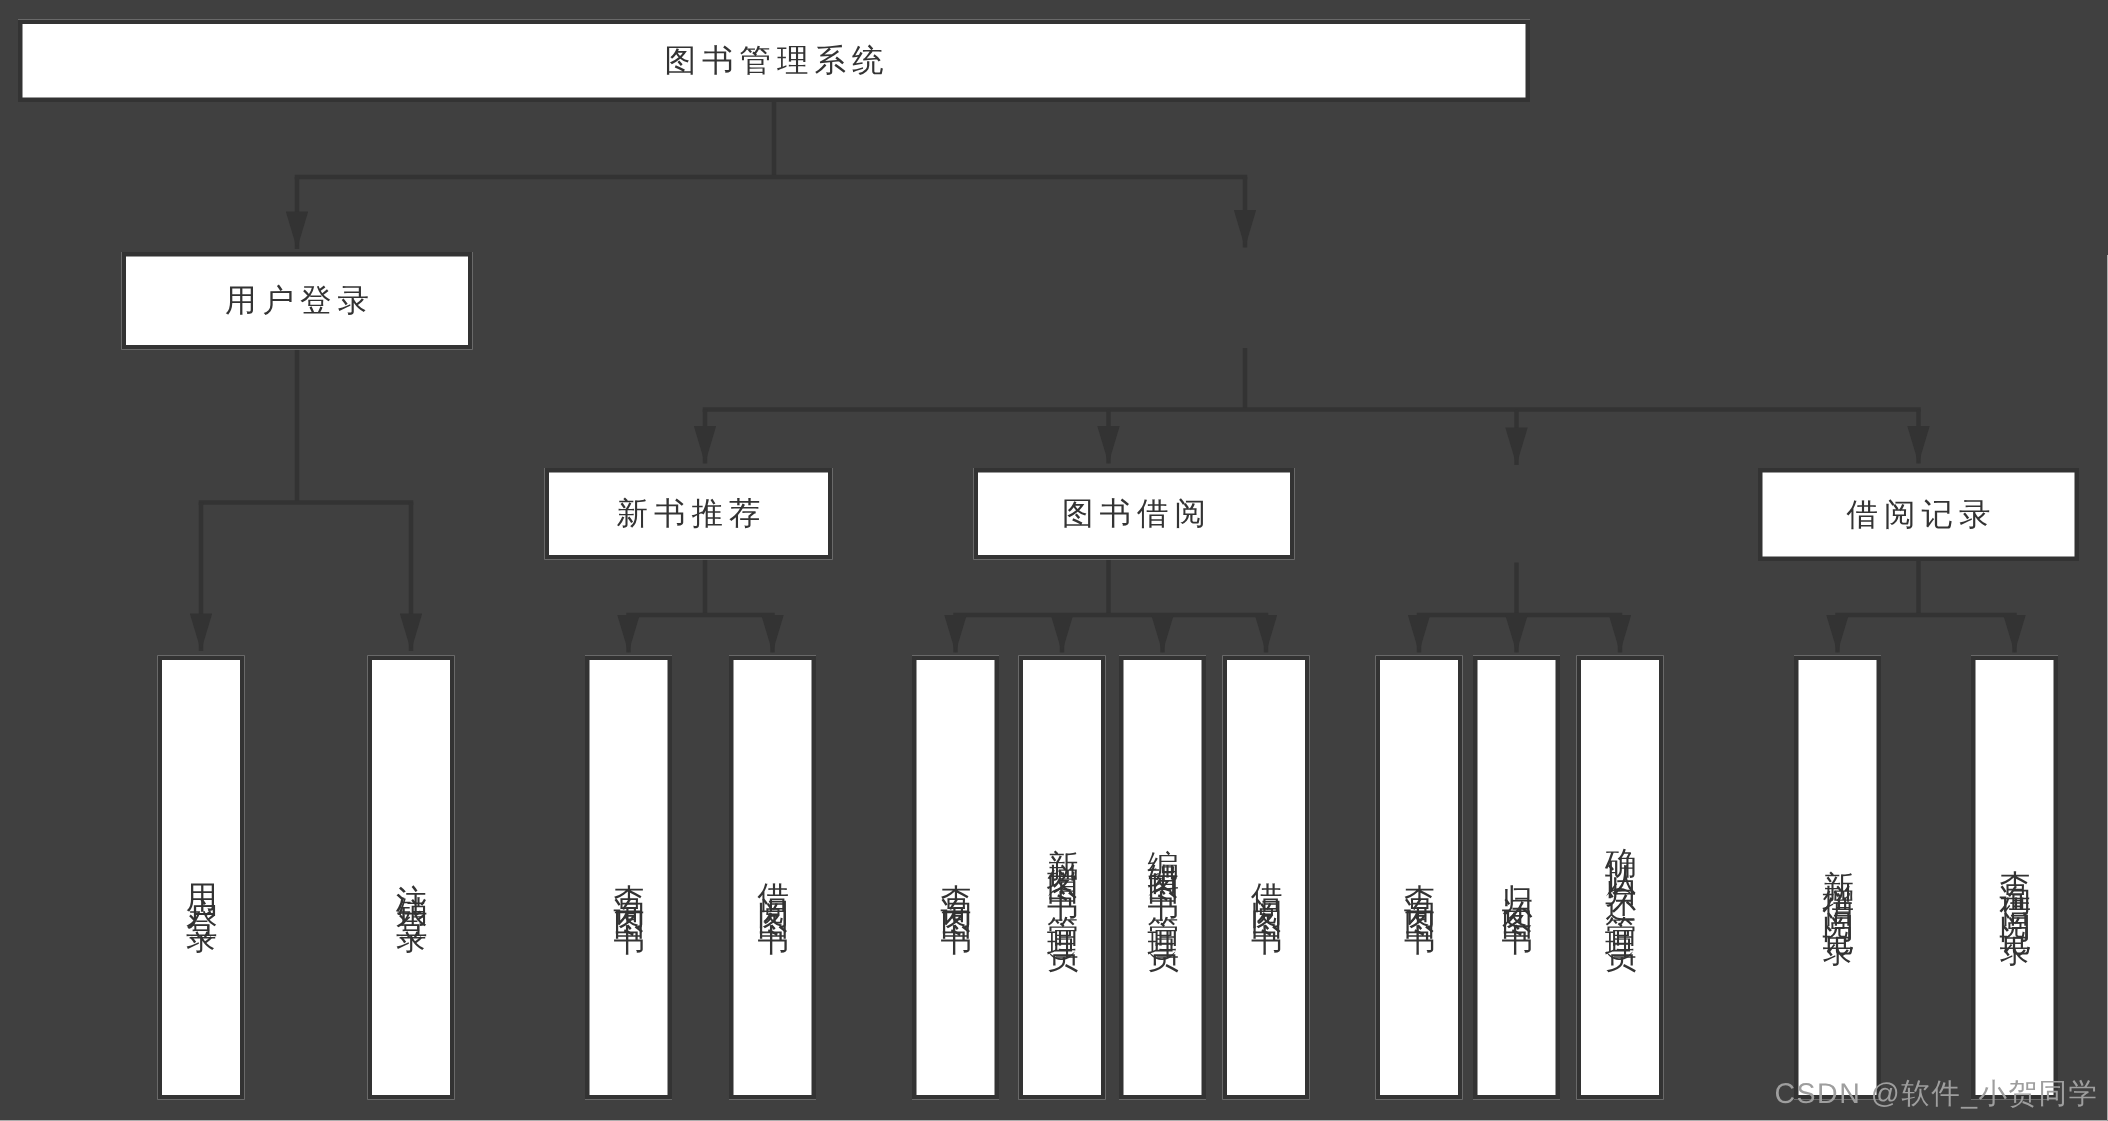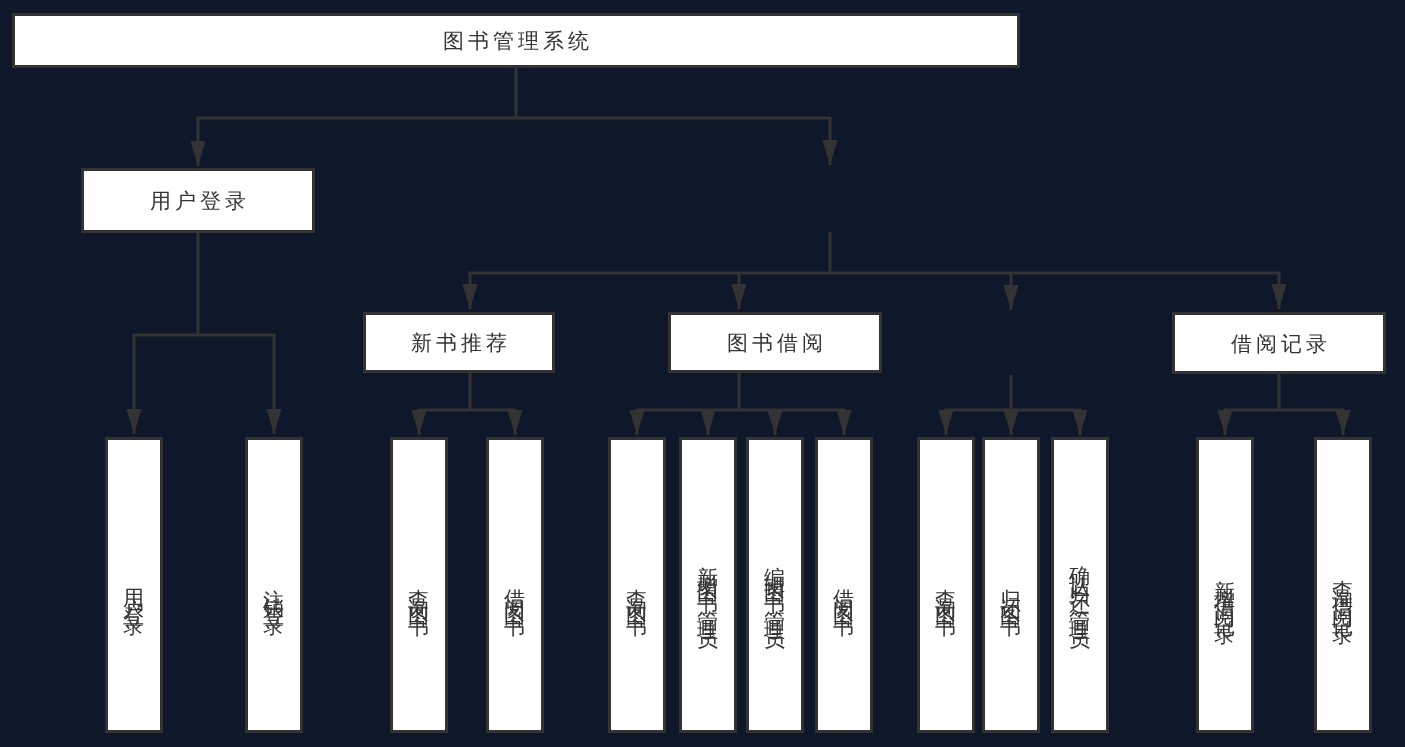--- a/index.html
+++ b/index.html
@@ -5,21 +5,21 @@
   html, body {
     margin: 0;
     padding: 0;
     background: #ffffff;
     font-family: "Liberation Sans", sans-serif;
   }
   #canvas {
     position: relative;
     width: 1405px;
     height: 747px;
-    background: #0f172a;
+    background: #404040;
     overflow: hidden;
   }
   #connectors {
     position: absolute;
     left: 0;
     top: 0;
     width: 1405px;
     height: 747px;
     pointer-events: none;
   }
@@ -46,21 +46,21 @@
     padding-top: 9px; 
     white-space: nowrap;
   }
   
   #n-root  { left: 12px;   top: 13px;  width: 1008px; height: 55px; }
   
   #n-login { left: 81px;   top: 168px; width: 234px;  height: 65px; }
   #n-mgmt  { left: 713px;  top: 168px; width: 234px;  height: 64px; }
   
   #n-newbook { left: 363px;  top: 312px; width: 192px; height: 61px; }
-  #n-borrow  { left: 668px;  top: 312px; width: 214px; height: 61px; }
+  #n-borrow  { left: 649px;  top: 312px; width: 214px; height: 61px; }
   #n-current { left: 904px;  top: 313px; width: 214px; height: 62px; }
   #n-records { left: 1172px; top: 312px; width: 214px; height: 62px; }
   
   .leaf { top: 437px; height: 296px; width: 58px; }
   #l-g1a { left: 105px; }
   #l-g1b { left: 245px; }
   #l-g2a { left: 390px; }
   #l-g2b { left: 486px; }
   #l-g3a { left: 608px; }
   #l-g3b { left: 679px; }
@@ -155,13 +155,14 @@
   <div class="node leaf" id="l-g3c">编辑图书（管理员）</div>
   <div class="node leaf" id="l-g3d">借阅图书</div>
 
   <div class="node leaf" id="l-g4a">查询图书</div>
   <div class="node leaf" id="l-g4b">归还图书</div>
   <div class="node leaf" id="l-g4c">确认归还（管理员）</div>
 
   <div class="node leaf" id="l-g5a">新增借阅记录</div>
   <div class="node leaf" id="l-g5b">查询借阅记录</div>
 
+  <div id="watermark">CSDN @软件_小贺同学</div>
 </div>
 
 </body></html>

